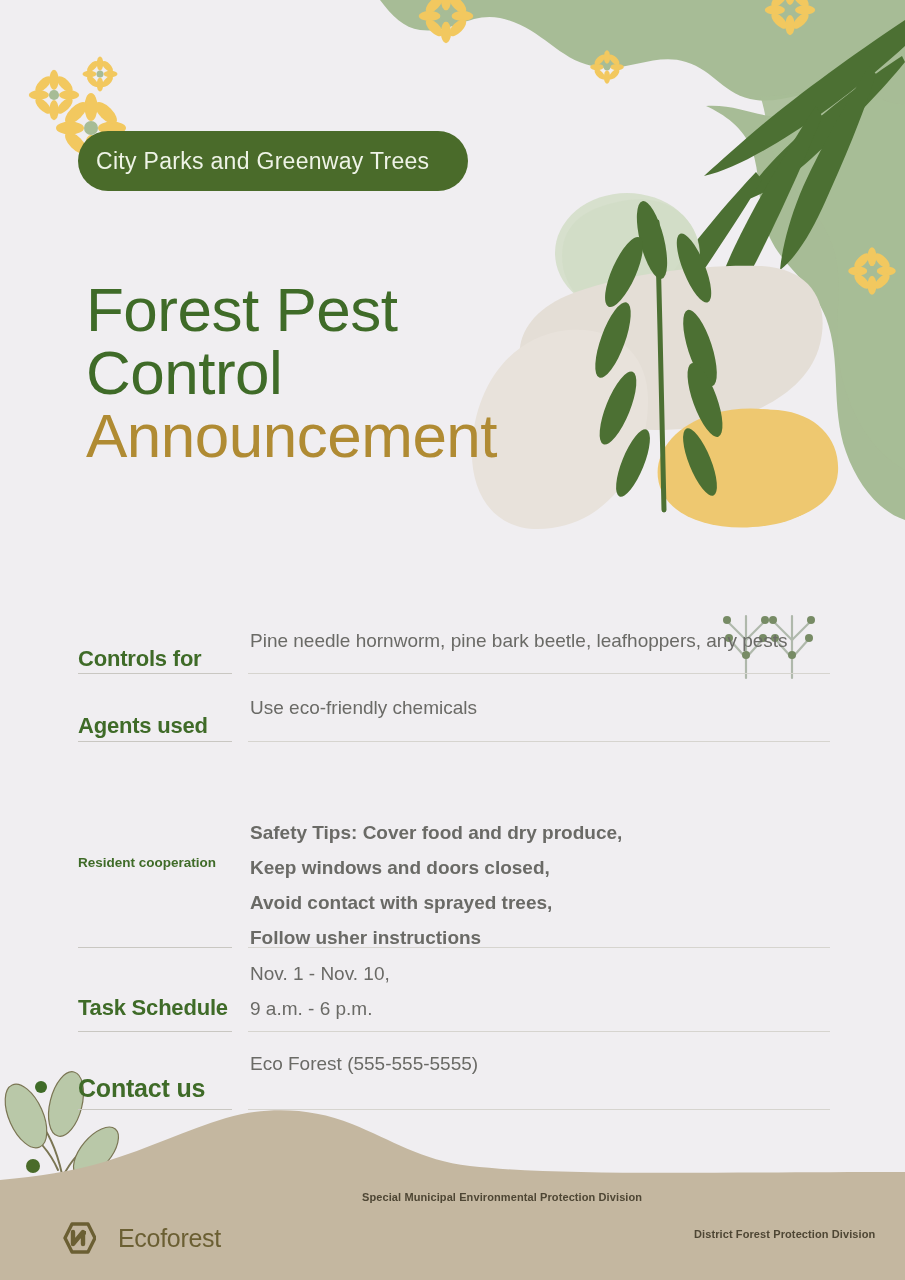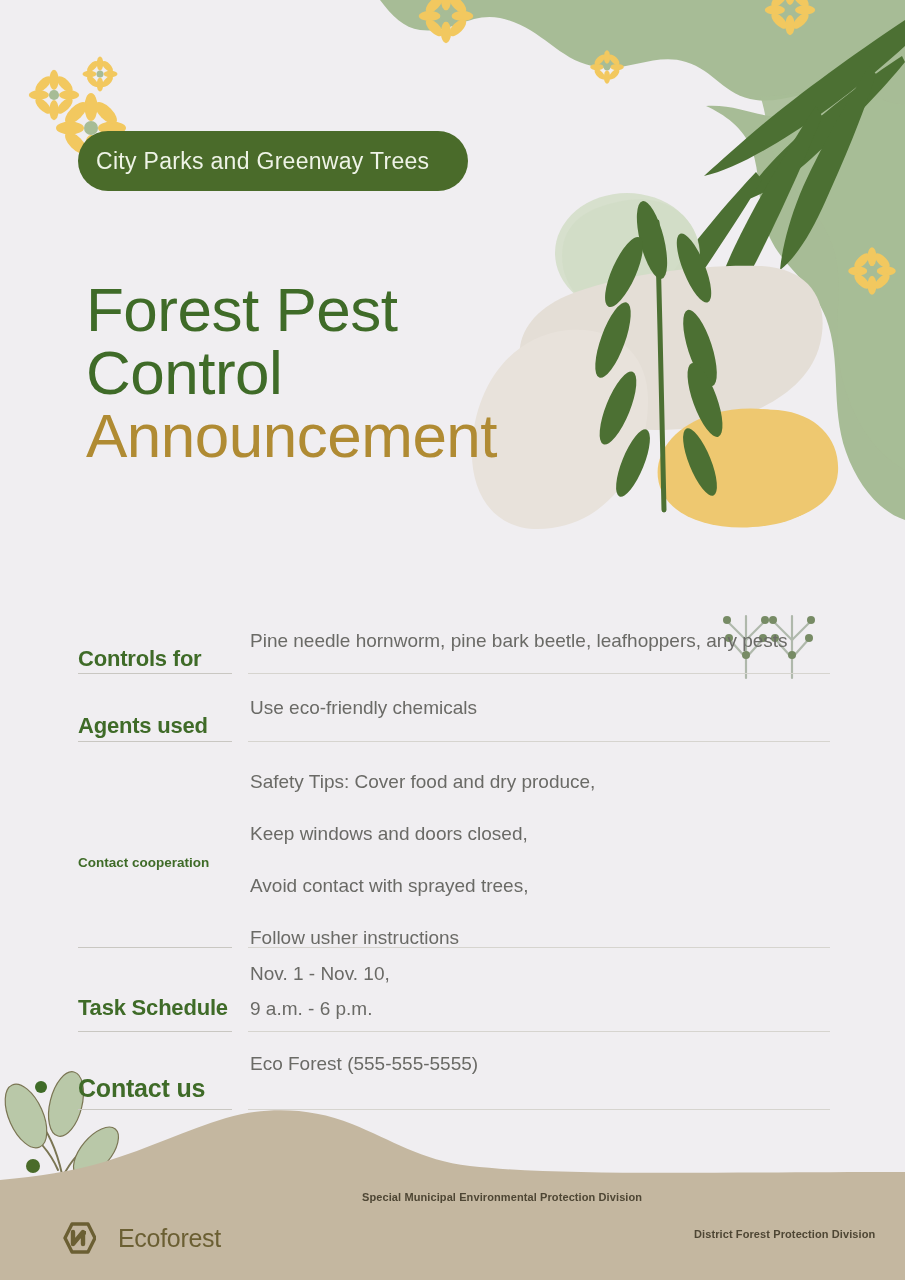--- a/index.html
+++ b/index.html
@@ -89,21 +89,21 @@
     white-space:nowrap;
   }
   .val + .val{margin-top:16px;}
 
   .row-controls .cell-label,.row-controls .cell-value{height:66px;}
   .row-agents   .cell-label,.row-agents   .cell-value{height:68px;}
   .row-resident .cell-label,.row-resident .cell-value{height:206px;}
   .row-schedule .cell-label,.row-schedule .cell-value{height:84px;}
   .row-contact  .cell-label,.row-contact  .cell-value{height:78px;}
 
-  .row-resident .cell-value{justify-content:space-between;padding-top:30px;}
+  .row-resident .cell-value{justify-content:flex-end;padding-top:30px;font-weight:bold;}
   .row-schedule .cell-value{justify-content:flex-start;padding-top:16px;}
   .row-contact  .cell-value{justify-content:flex-start;padding-top:22px;}
   .row-contact .lbl{font-size:25px;}
 
   
   .footer-text{
     position:absolute;z-index:7;
     color:#5a5038;
     font-family:"Liberation Sans", sans-serif;
   }
@@ -361,21 +361,21 @@
         <span class="lbl">Agents used</span>
       </div>
       <div class="cell-gap"></div>
       <div class="cell-value">
         <span class="val">Use eco-friendly chemicals</span>
       </div>
     </div>
 
     <div class="row row-resident">
       <div class="cell-label">
-        <span class="lbl small">Contact cooperation</span>
+        <span class="lbl small">Resident cooperation</span>
       </div>
       <div class="cell-gap"></div>
       <div class="cell-value">
         <span class="val">Safety Tips: Cover food and dry produce,</span>
         <span class="val">Keep windows and doors closed,</span>
         <span class="val">Avoid contact with sprayed trees,</span>
         <span class="val">Follow usher instructions</span>
       </div>
     </div>
 

